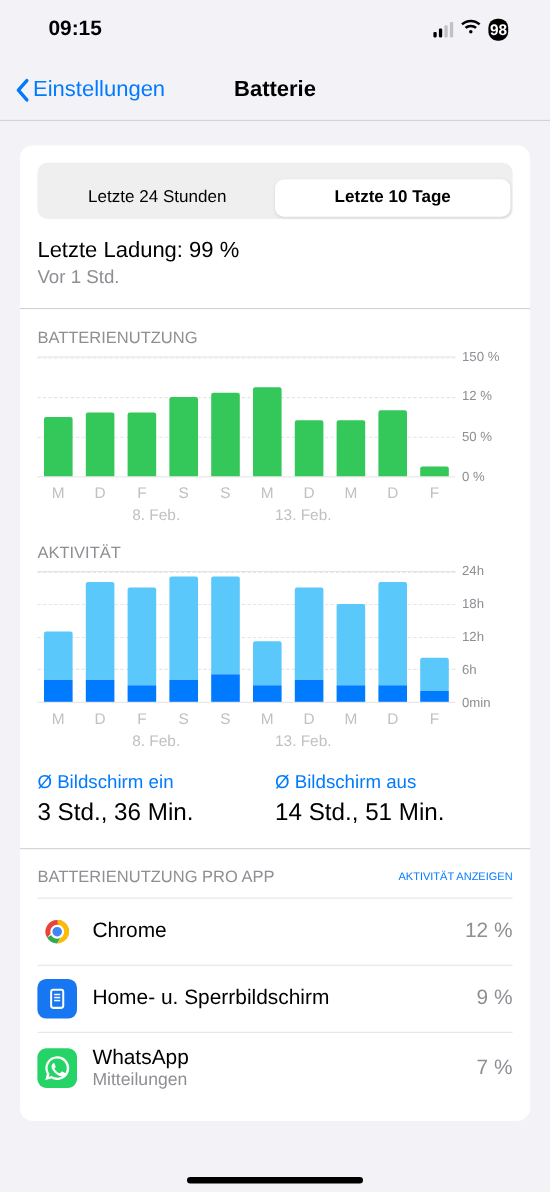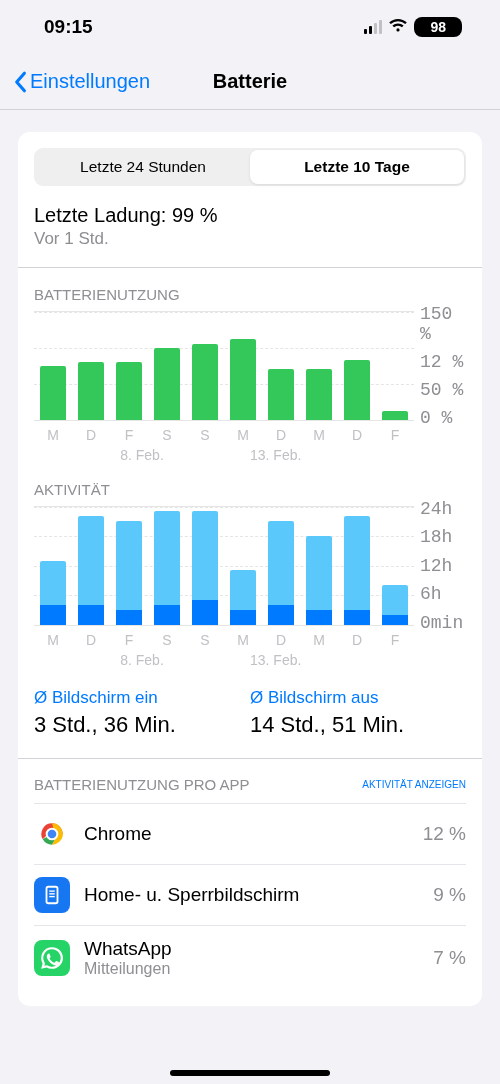--- a/index.html
+++ b/index.html
@@ -20,21 +20,21 @@
       padding: 0 38px 0 44px;
       font-size: 19px;
       font-weight: 600;
     }
     .status-right { display: flex; align-items: center; gap: 6px; }
     .signal-bars { display: flex; align-items: flex-end; gap: 2px; height: 14px; }
     .signal-bar { width: 3px; background: #000; border-radius: 1px; }
     .signal-bar.dim { background: #c0c0c5; }
     .battery-badge {
       background: #000; color: #fff; border-radius: 8px;
-      padding: 2px 16px; font-size: 14px; font-weight: 700;
+      padding: 2px 1px; font-size: 14px; font-weight: 700;
     }
     
     .nav {
       height: 56px; display: flex; align-items: center; position: relative;
       padding: 0 12px; border-bottom: 0.5px solid #d1d1d6; background: #f2f2f7;
     }
     .nav-back { display: flex; align-items: center; color: #007aff; font-size: 20px; gap: 2px; }
     .nav-title {
       position: absolute; left: 50%; transform: translateX(-50%);
       font-size: 20px; font-weight: 600;
@@ -46,21 +46,21 @@
       border-radius: 12px;
       padding: 16px;
     }
     
     .segmented {
       display: flex; background: #efeff0; border-radius: 9px; padding: 2px;
       margin-bottom: 18px;
     }
     .segment {
       flex: 1; text-align: center; padding: 8px 0; font-size: 15.5px;
-      border-radius: 8px; color: #000;
+      border-radius: 8px; color: #000; margin-top: 13px;
     }
     .segment.active { background: #fff; font-weight: 600; box-shadow: 0 1px 3px rgba(0,0,0,0.1); }
     
     .last-charge-title { font-size: 20px; font-weight: 400; }
     .last-charge-time { font-size: 17px; color: #8e8e93; margin-top: 2px; margin-bottom: 18px; }
     .hr { height: 0.5px; background: #d1d1d6; margin: 0 -16px; }
     
     .section-label { font-size: 15px; color: #8e8e93; letter-spacing: 0; margin: 18px 0 8px 0; }
     
     .chart-wrap { display: flex; }
@@ -78,21 +78,21 @@
       flex: 1; display: flex; flex-direction: column-reverse;
       align-items: center; height: 100%;
     }
     .bar { width: 70%; border-radius: 2px 2px 0 0; }
     .bar.green { background: #34c759; }
     .bar-stack { width: 70%; display: flex; flex-direction: column; justify-content: flex-end; }
     .bar-stack .top { background: #5ac8fa; border-radius: 2px 2px 0 0; }
     .bar-stack .bottom { background: #007aff; }
     .y-axis {
       width: 52px; display: flex; flex-direction: column; justify-content: space-between;
-      font-size: 18px; color: #8e8e93; text-align: left; padding-left: 6px; font-family: Liberation Mono, monospace;
+      font-size: 12px; color: #8e8e93; text-align: left; padding-left: 6px;
     }
     .y-axis.battery .y-tick:first-child { margin-top: -7px; }
     .y-axis.battery .y-tick:last-child { margin-bottom: -7px; }
     .y-axis.activity .y-tick:first-child { margin-top: -7px; }
     .y-axis.activity .y-tick:last-child { margin-bottom: -7px; }
     .x-axis { display: flex; margin-top: 6px; }
     .x-labels { flex: 1; display: flex; }
     .x-label { flex: 1; text-align: center; font-size: 14px; color: #c0c0c5; }
     .x-spacer { width: 52px; }
     .x-dates { display: flex; margin-top: 4px; margin-bottom: 6px; }

